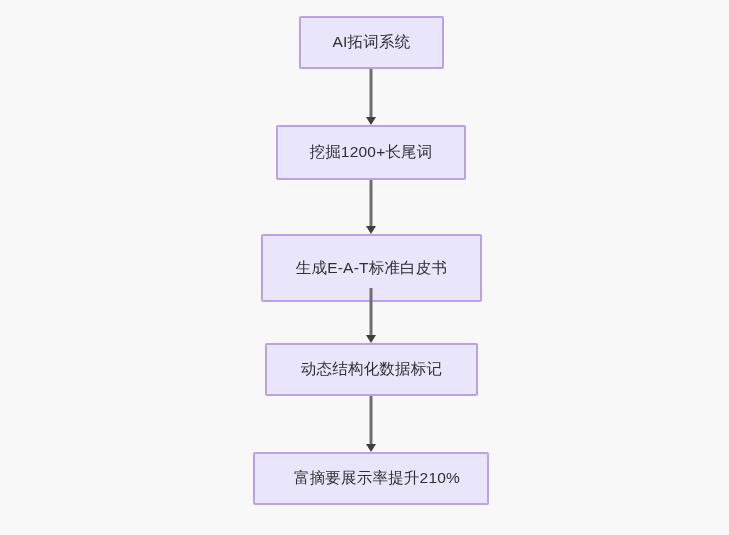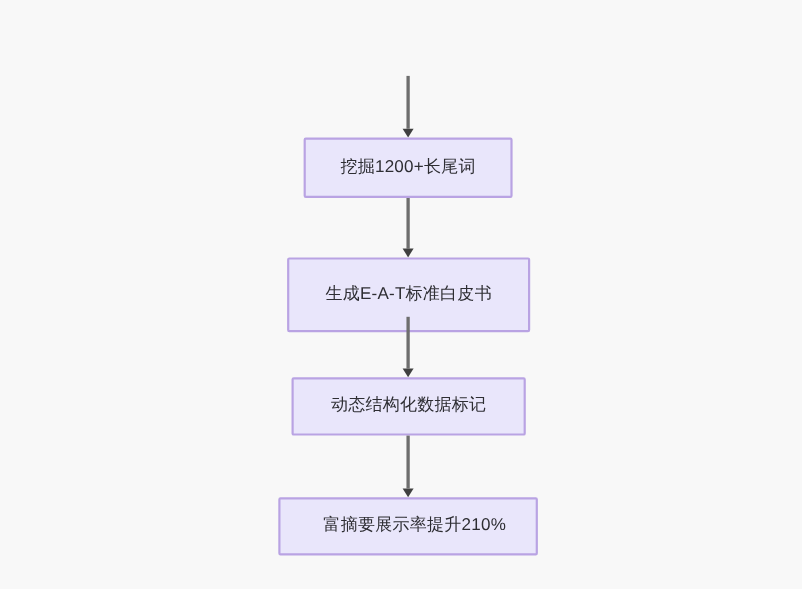--- a/index.html
+++ b/index.html
@@ -63,20 +63,23 @@
     border-right: 5.5px solid transparent;
     border-top: 8px solid #404040;
     transform: translateX(-50%);
   }
 </style>
 </head>
 <body>
 
 <div id="flowchart-canvas">
 
+  <div class="node" style="left:299px; top:16px; width:145px; height:53px;">
+    <span class="node-label">AI拓词系统</span>
+  </div>
 
   <div class="edge" style="left:371px; top:69px; height:56px;">
     <div class="edge-line" style="height:48px;"></div>
     <div class="edge-arrow" style="top:48px;"></div>
   </div>
 
   <div class="node" style="left:276px; top:125px; width:190px; height:55px;">
     <span class="node-label">挖掘1200+长尾词</span>
   </div>
 

